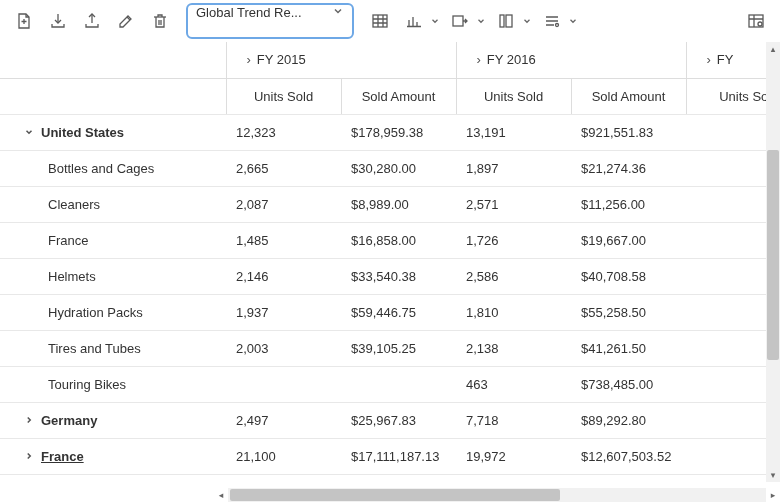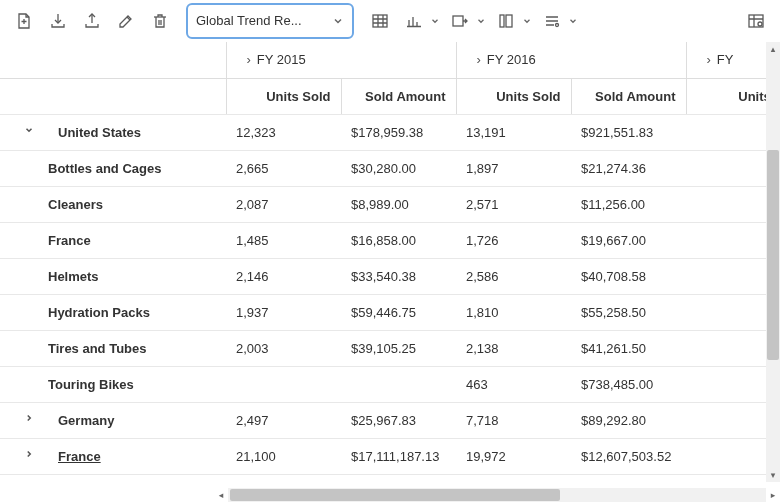--- a/index.html
+++ b/index.html
@@ -1,31 +1,31 @@
 <!DOCTYPE html>
 <html><head>
 <meta charset="utf-8">
 <style>
 *{box-sizing:border-box;margin:0;padding:0}
 body{font-family:"Segoe UI",Arial,sans-serif;font-size:13px;color:#333;background:#fff;width:780px;height:502px;overflow:hidden;position:relative}
 .toolbar{display:flex;align-items:center;gap:6px;padding:6px 10px;border-bottom:1px solid #fff;height:42px}
 .tb-btn{width:28px;height:28px;display:flex;align-items:center;justify-content:center;border-radius:4px;cursor:pointer;color:#5a5a5a}
 .tb-dd{display:flex;align-items:center;gap:2px}
-.trend-sel{display:flex;align-items:center;height:36px;border:2px solid #6ea8e6;border-radius:6px;padding:0 8px;cursor:pointer;min-width:168px;justify-content:space-between;color:#333;margin:0 6px}
+.trend-sel{display:flex;align-items:flex-start;height:36px;border:2px solid #6ea8e6;border-radius:6px;padding:0 8px;cursor:pointer;min-width:168px;justify-content:space-between;color:#333;margin:0 6px}
 .trend-sel span.lbl{white-space:nowrap;overflow:hidden;text-overflow:ellipsis;max-width:124px}
 .grid-wrap{position:relative;height:440px;overflow:auto}
 .grid{border-collapse:collapse;width:100%}
 .grid th,.grid td{border-bottom:1px solid #e8e8e8;padding:0 10px;height:36px;white-space:nowrap}
 .grid .yearhdr td{border-bottom:1px solid #ddd;border-left:1px solid #ddd}
-.grid .colhdr th{border-left:1px solid #ddd;text-align:right;font-weight:700;font-size:13px}
+.grid .colhdr th{border-left:1px solid #ddd;text-align:center;font-weight:400;font-size:13px}
 .grid .colhdr th:first-child{border-left:none}
 .yearcell{font-weight:400;padding-left:10px}
 .yearcell .chv{margin-right:6px;color:#555}
-.rowlabel{display:flex;gap:22px;font-weight:600}
-.rowlabel.child{padding-left:38px;font-weight:700}
+.rowlabel{display:flex;align-items:center;gap:5px;font-weight:600}
+.rowlabel.child{padding-left:38px;font-weight:400}
 .rowlabel .chv{width:12px;display:inline-block;color:#555}
 .num{text-align:left;font-variant-numeric:tabular-nums}
 .grid tbody tr td:first-child{width:226px;min-width:226px}
 .grid .valcol{width:115px;min-width:115px}
 .right-scroll{position:absolute;right:0;top:42px;width:14px;height:440px;background:#f1f1f1}
 .right-thumb{position:absolute;right:1px;top:108px;width:12px;height:210px;background:#c4c4c4;border-radius:2px}
 .right-arrow{position:absolute;right:0;width:14px;height:14px;display:flex;align-items:center;justify-content:center;color:#666;font-size:9px}
 .bot-scroll{position:absolute;left:228px;bottom:0;right:14px;height:14px;background:#f1f1f1}
 .bot-thumb{position:absolute;left:2px;top:1px;height:12px;width:330px;background:#c4c4c4;border-radius:2px}
 .bot-arrow{position:absolute;top:0;width:14px;height:14px;display:flex;align-items:center;justify-content:center;color:#666;font-size:9px}

